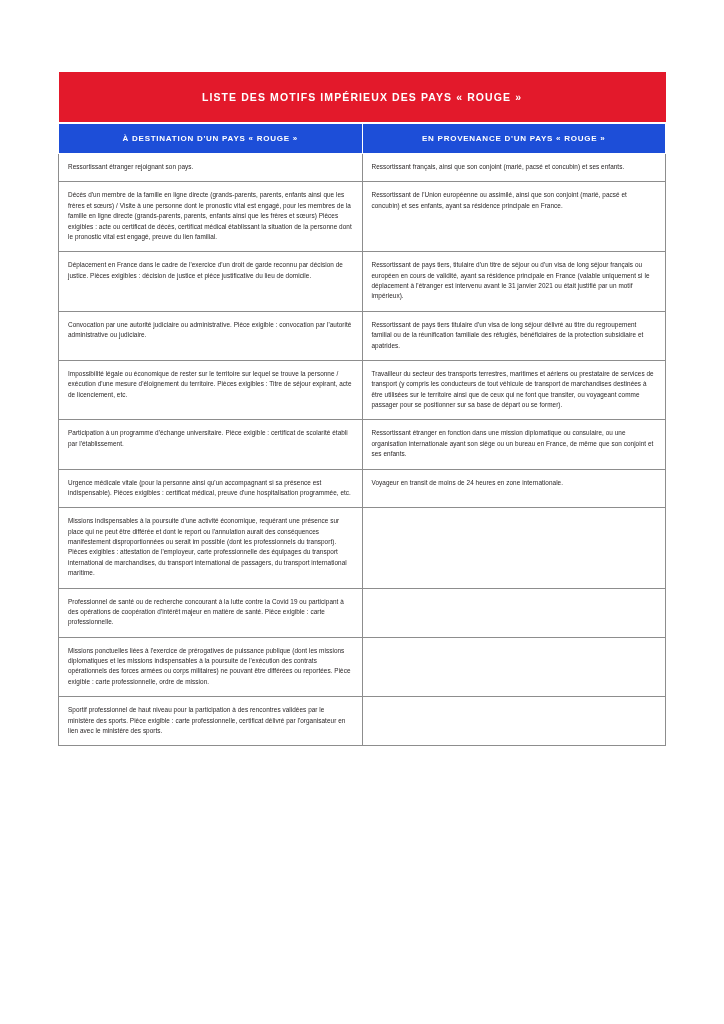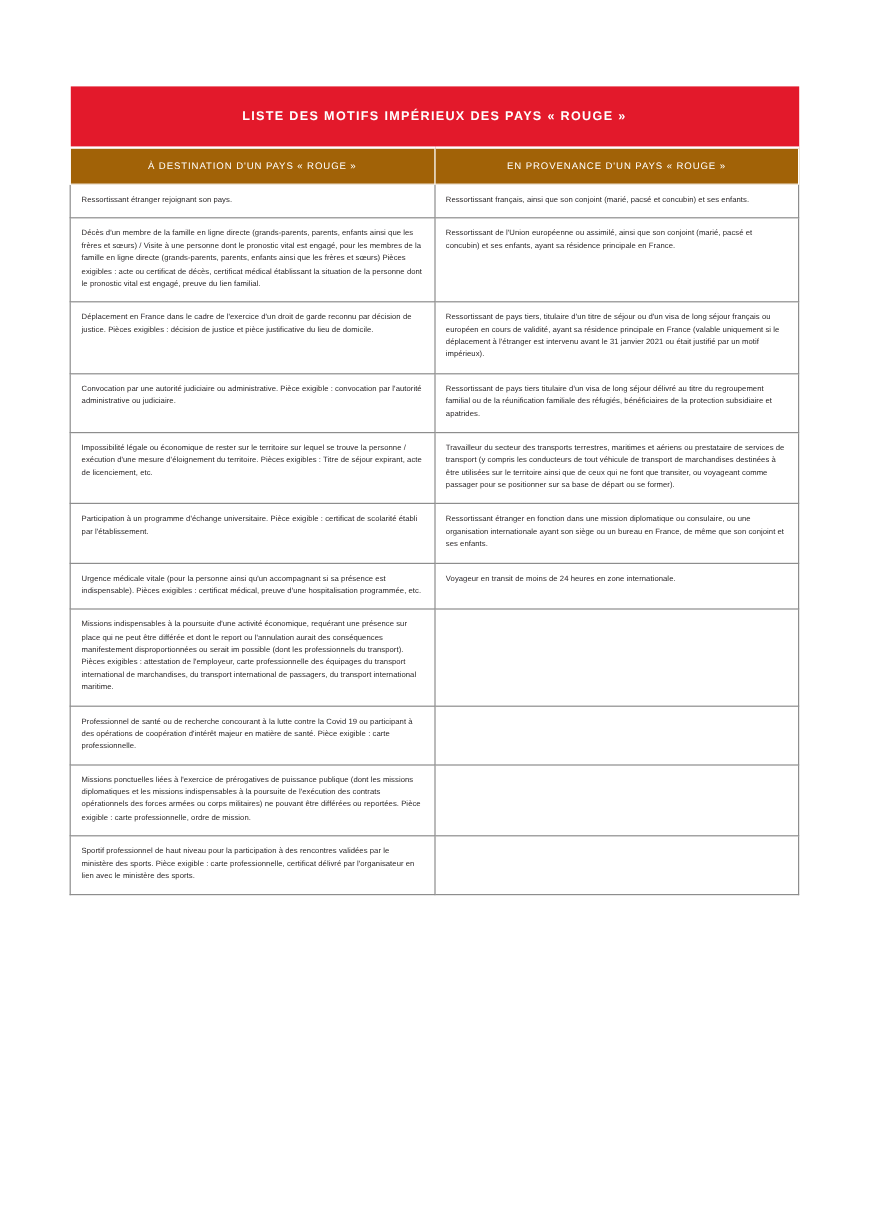--- a/index.html
+++ b/index.html
@@ -30,25 +30,25 @@
     background: #e3192b;
     color: #ffffff;
     text-align: center;
     font-size: 10.5px;
     font-weight: bold;
     letter-spacing: 1.1px;
     padding: 19px 6px 19px 6px;
     border: none;
   }
   .header-row td {
-    background: #a16207;
+    background: #1d4ed8;
     color: #ffffff;
     text-align: center;
     font-size: 8px;
-    font-weight: normal;
+    font-weight: bold;
     letter-spacing: 0.75px;
     padding: 10px 6px 10px 6px;
     border: 1px solid #ffffff;
     border-top: 2px solid #ffffff;
   }
   .doc-table td.cell {
     border: 1px solid #8d8d8d;
     vertical-align: top;
     font-size: 6.4px;
     line-height: 1.62;

